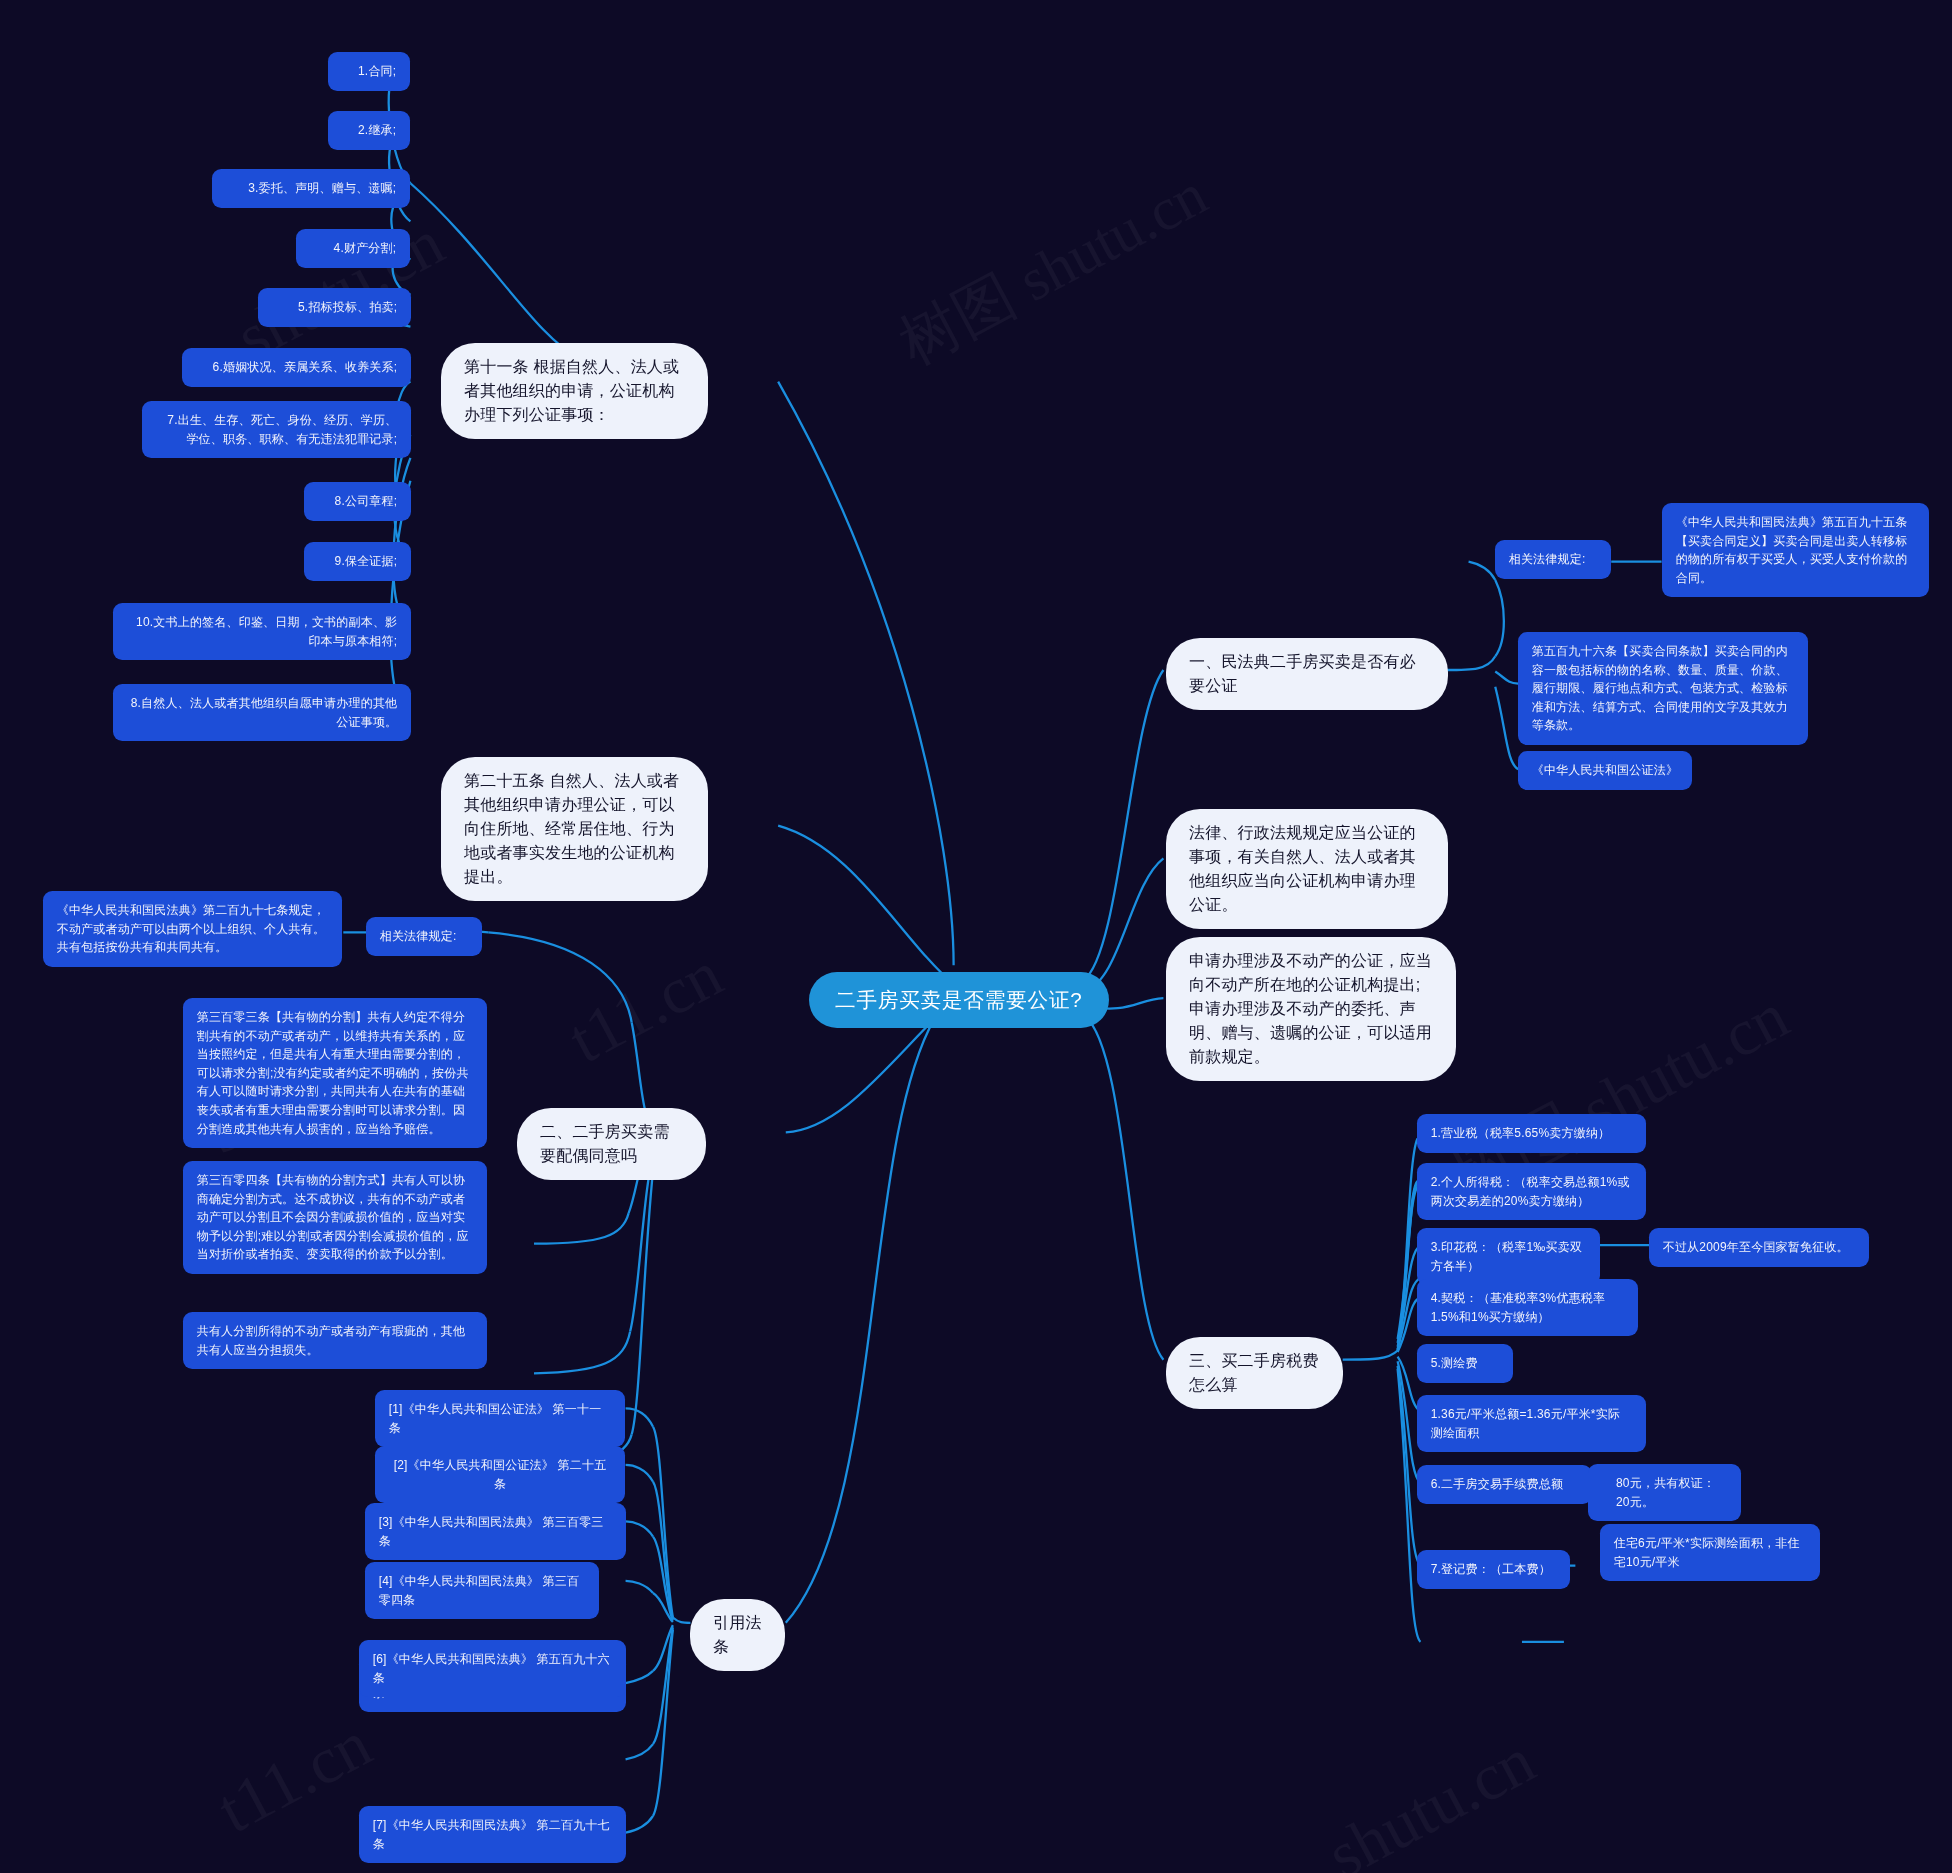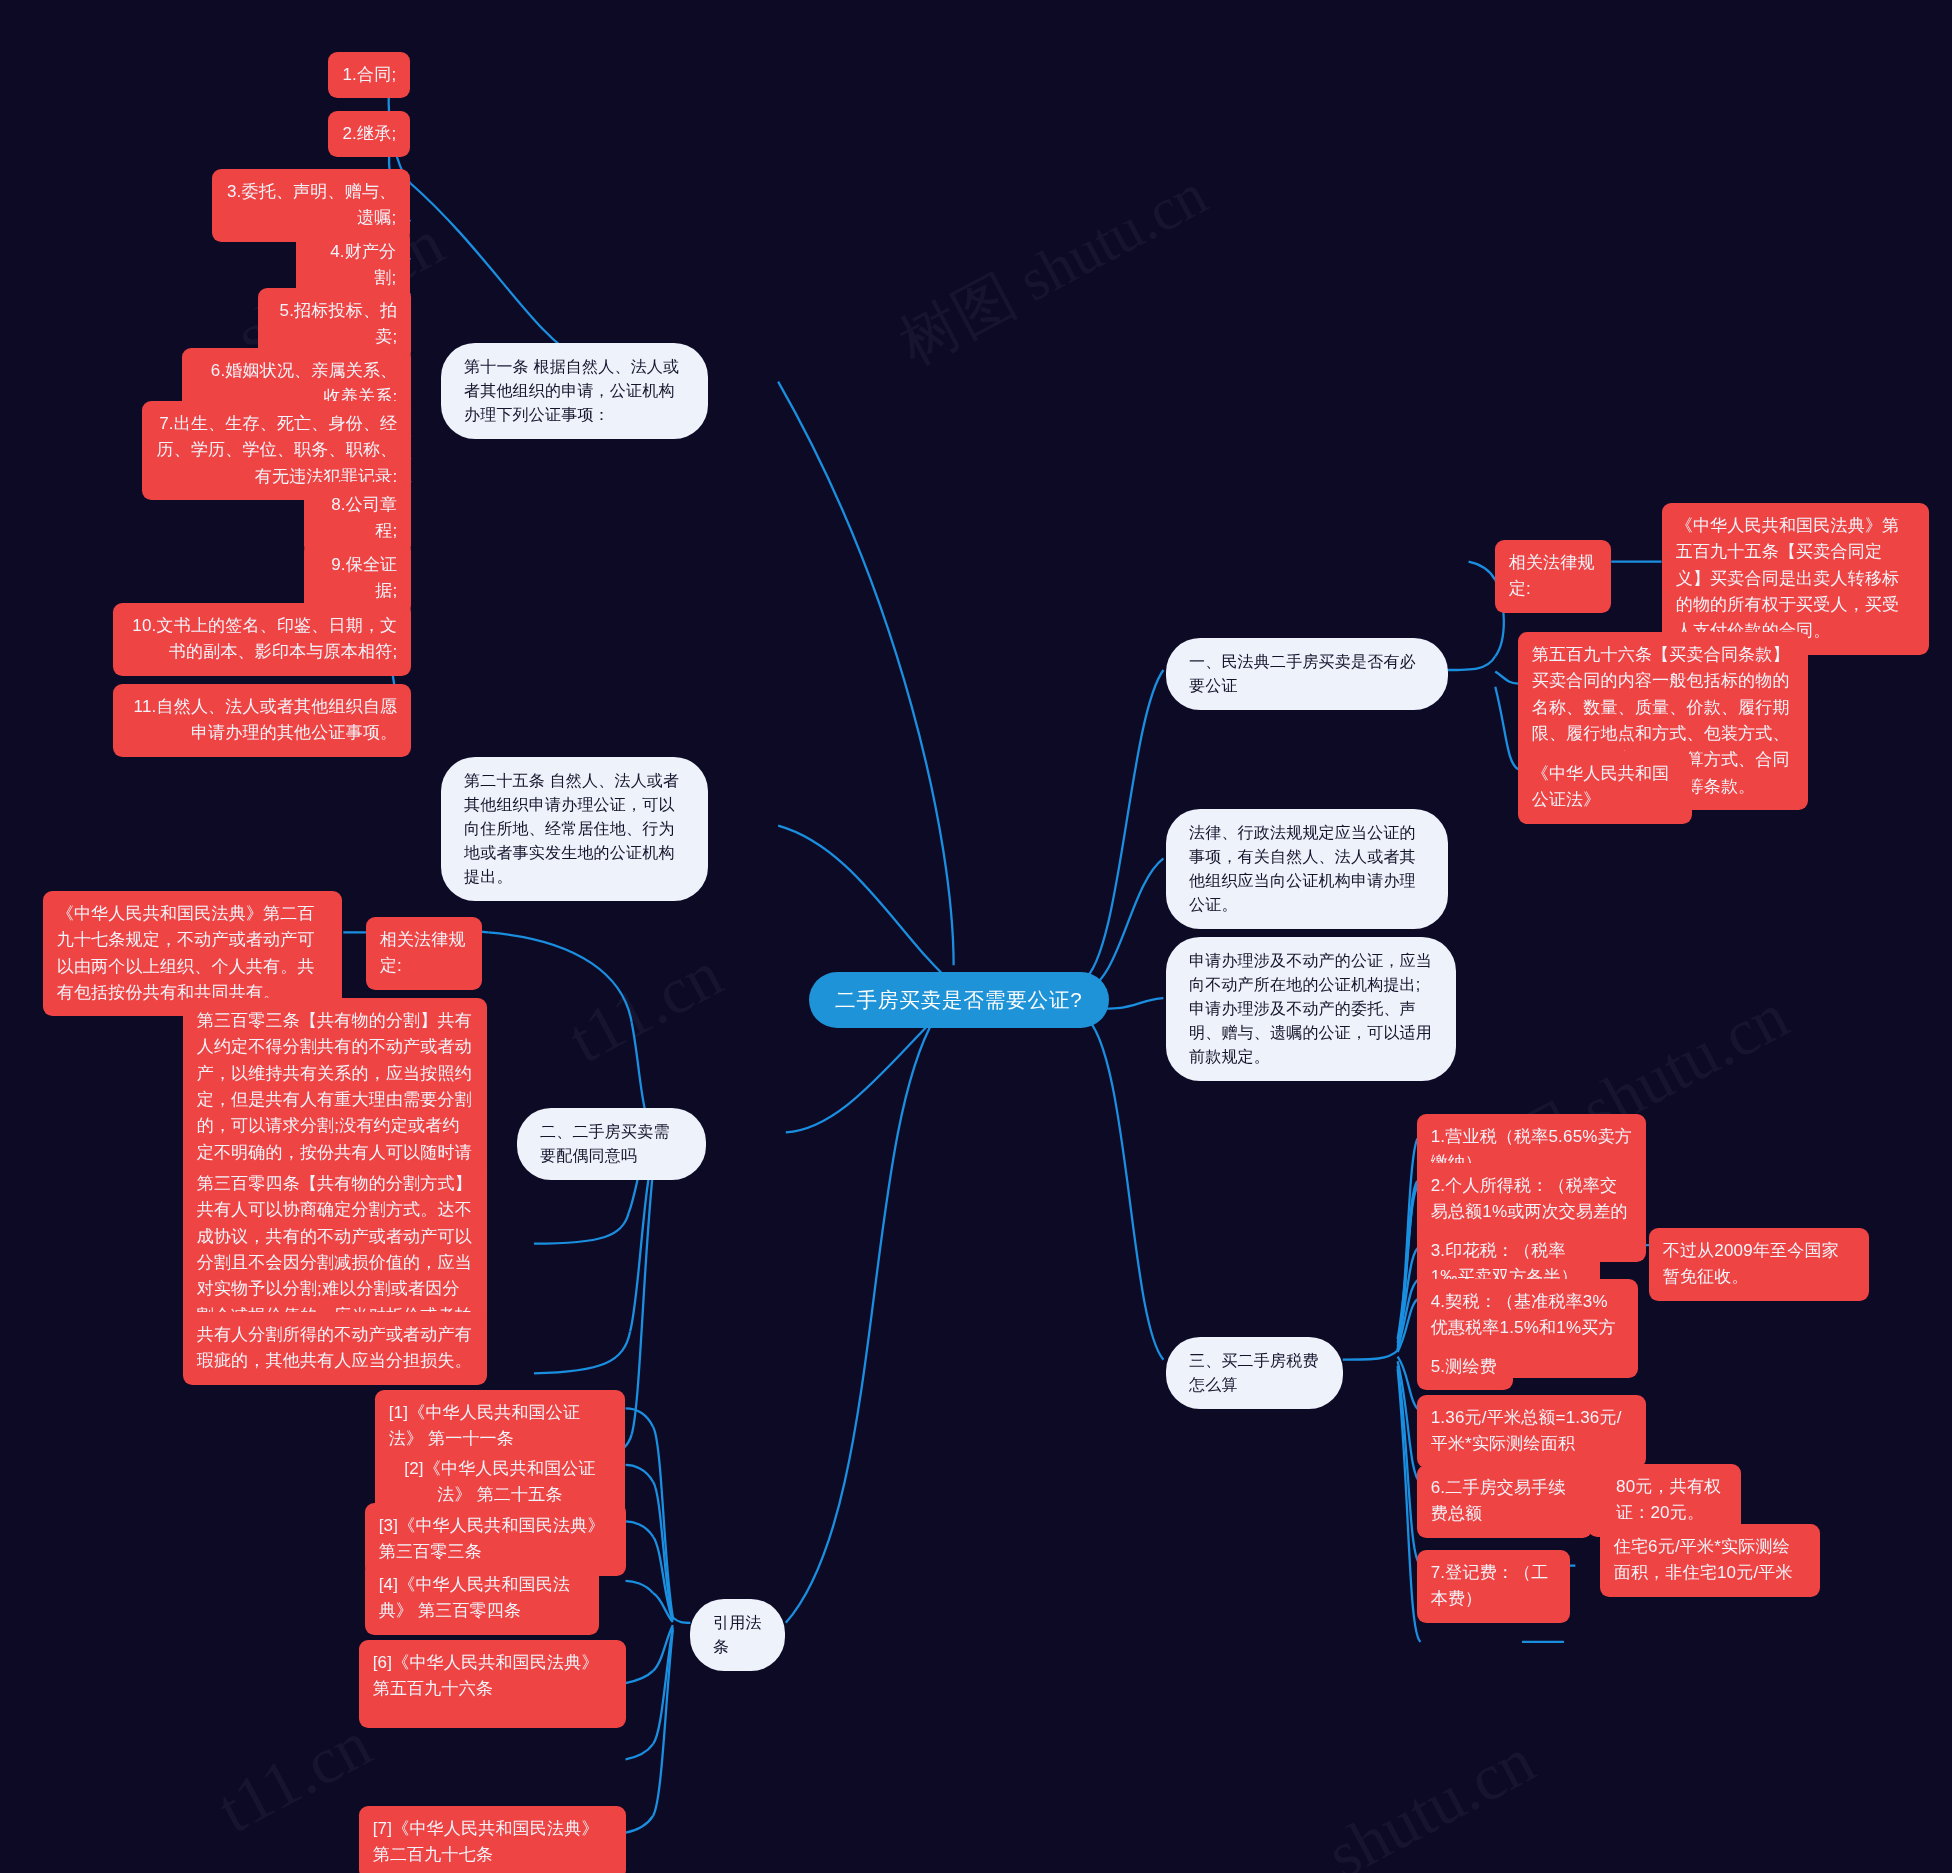--- a/index.html
+++ b/index.html
@@ -20,23 +20,23 @@
     font-family:"Liberation Serif","DejaVu Serif",serif;
     white-space:nowrap; user-select:none;
   }
   .wm.serif { font-family:"Liberation Serif",serif; }
 
   .node {
     position:absolute; z-index:3;
     border-radius:9.2px;
     padding:10px 13.7px;
     color:#f3f4fb;
-    font-size:17px;
+    font-size:12px;
     line-height:1.55;
-    background:#ef4444;
+    background:#1d4ed8;
     letter-spacing:0.2px;
   }
   .node.white {
     background:#eef2fb; color:#14142b;
     border-radius:34px;
     padding:12.2px 23px;
     font-size:16px; line-height:1.5;
   }
   .node.root {
     background:#1f93d8; color:#ffffff;
@@ -168,21 +168,21 @@
   <div class="node ta-r" style="left:328px;top:52px;width:82px;">1.合同;</div>
   <div class="node ta-r" style="left:328px;top:111px;width:82px;">2.继承;</div>
   <div class="node ta-r" style="left:212px;top:169px;width:198px;">3.委托、声明、赠与、遗嘱;</div>
   <div class="node ta-r" style="left:296px;top:229px;width:114px;">4.财产分割;</div>
   <div class="node ta-r" style="left:258px;top:288px;width:153px;">5.招标投标、拍卖;</div>
   <div class="node ta-r" style="left:182px;top:348px;width:229px;">6.婚姻状况、亲属关系、收养关系;</div>
   <div class="node ta-r" style="left:142px;top:401px;width:269px;">7.出生、生存、死亡、身份、经历、学历、学位、职务、职称、有无违法犯罪记录;</div>
   <div class="node ta-r" style="left:304px;top:482px;width:107px;">8.公司章程;</div>
   <div class="node ta-r" style="left:304px;top:542px;width:107px;">9.保全证据;</div>
   <div class="node ta-r" style="left:113px;top:603px;width:298px;">10.文书上的签名、印鉴、日期，文书的副本、影印本与原本相符;</div>
-  <div class="node ta-r" style="left:113px;top:684px;width:298px;">11.自然人、法人或者其他组织自愿申请办理的其他公证事项。</div>
+  <div class="node ta-r" style="left:113px;top:684px;width:298px;">8.自然人、法人或者其他组织自愿申请办理的其他公证事项。</div>
 
   <div class="node white" style="left:441px;top:757px;width:267px;">第二十五条 自然人、法人或者其他组织申请办理公证，可以向住所地、经常居住地、行为地或者事实发生地的公证机构提出。</div>
 
   <div class="node white" style="left:1166px;top:638px;width:282px;">一、民法典二手房买卖是否有必要公证</div>
   <div class="node" style="left:1495px;top:540px;width:116px;">相关法律规定:</div>
   <div class="node" style="left:1662px;top:503px;width:267px;">《中华人民共和国民法典》第五百九十五条【买卖合同定义】买卖合同是出卖人转移标的物的所有权于买受人，买受人支付价款的合同。</div>
   <div class="node" style="left:1518px;top:632px;width:290px;">第五百九十六条【买卖合同条款】买卖合同的内容一般包括标的物的名称、数量、质量、价款、履行期限、履行地点和方式、包装方式、检验标准和方法、结算方式、合同使用的文字及其效力等条款。</div>
   <div class="node" style="left:1518px;top:751px;width:174px;">《中华人民共和国公证法》</div>
 
   <div class="node white" style="left:1166px;top:809px;width:282px;">法律、行政法规规定应当公证的事项，有关自然人、法人或者其他组织应当向公证机构申请办理公证。</div>

